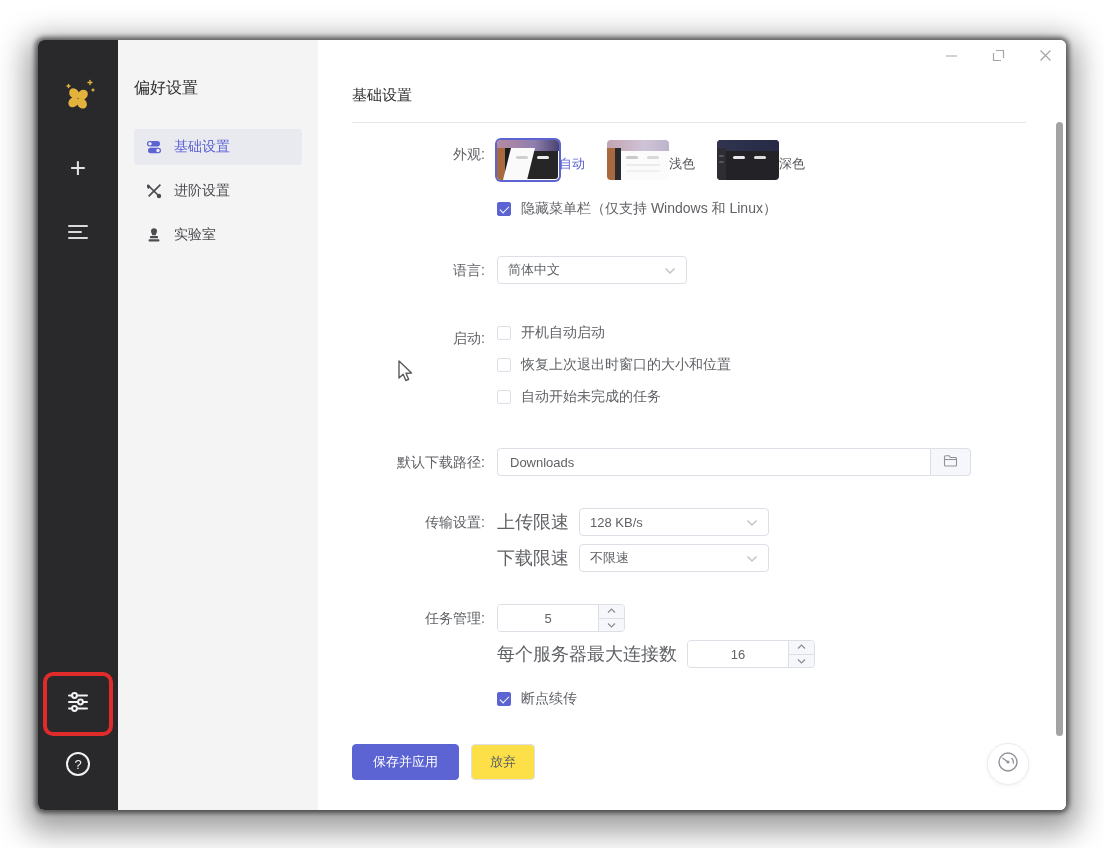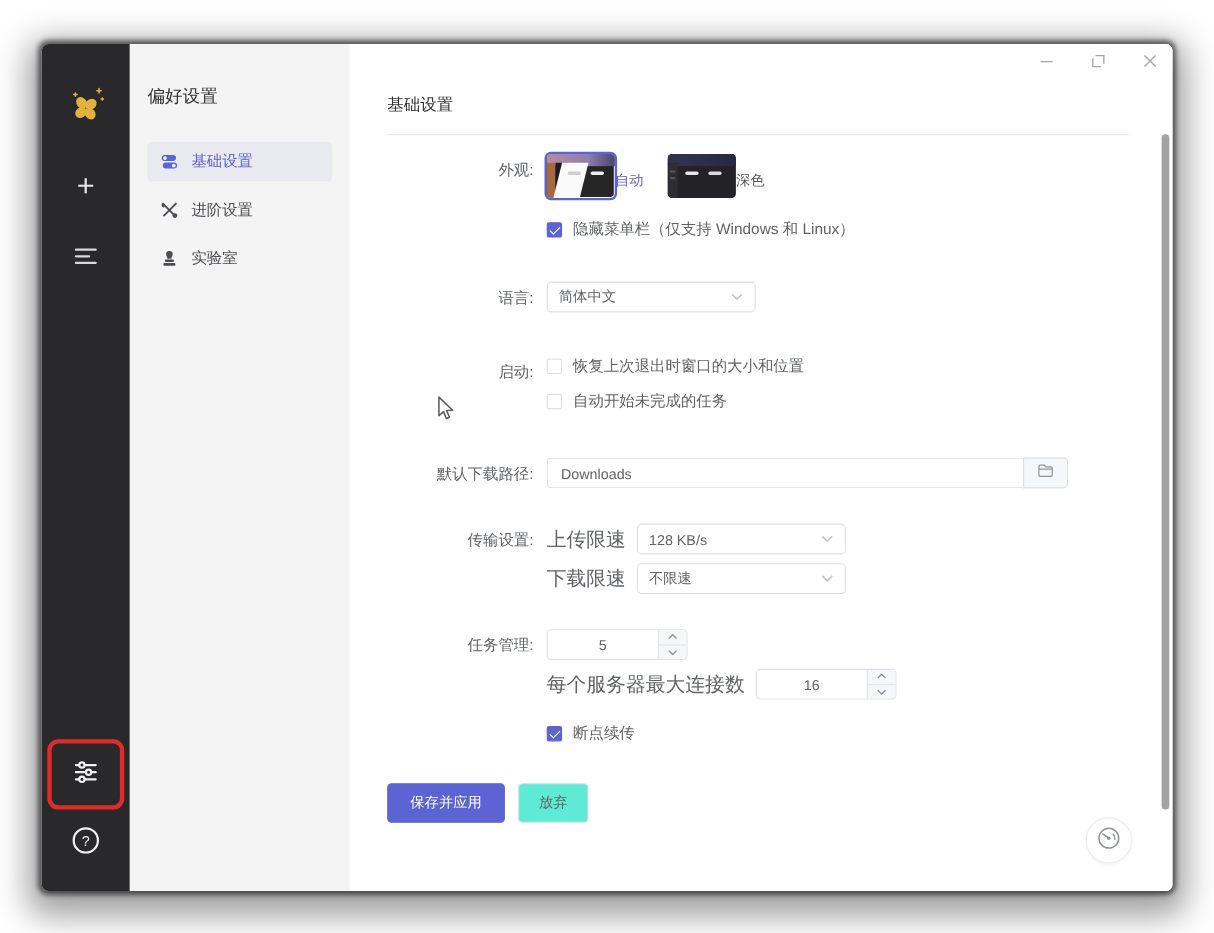--- a/index.html
+++ b/index.html
@@ -78,21 +78,21 @@
   .num-input { width:128px; height:28px; border:1px solid #dcdfe6; border-radius:4px; display:flex; overflow:hidden; background:#fff; }
   .num-input input { flex:1; border:none; outline:none; text-align:center; font-size:13px; color:#606266; width:60px; font-family:inherit; }
   .spin { width:26px; border-left:1px solid #dcdfe6; display:flex; flex-direction:column; }
   .spin .sp { flex:1; background:#f5f7fa; display:flex; align-items:center; justify-content:center; cursor:pointer; }
   .spin .sp:first-child { border-bottom:1px solid #dcdfe6; }
 
   
   .actions { display:flex; gap:12px; margin-top:36px; }
   .btn { height:36px; border-radius:4px; font-size:13px; display:flex; align-items:center; justify-content:center; cursor:pointer; font-family:inherit; }
   .btn-primary { background:#5c63d3; color:#fff; padding:0 20px; border:1px solid #5c63d3; }
-  .btn-plain { background:#5eead4; color:#606266; padding:0 18px; border:1px solid #dcdfe6; }
+  .btn-plain { background:#fde047; color:#606266; padding:0 18px; border:1px solid #dcdfe6; }
 
   
   .gauge-btn { position:absolute; right:37px; bottom:25px; width:42px; height:42px; border-radius:50%;
     border:1px solid #ececec; background:#fff; display:flex; align-items:center; justify-content:center;
     box-shadow:0 1px 4px rgba(0,0,0,.06); cursor:pointer; }
 
   
   .scroll-thumb { position:absolute; right:3px; top:82px; width:7px; height:614px; border-radius:4px; background:#a3a3a3; cursor:pointer; }
 
   
@@ -247,20 +247,32 @@
               <div class="sky" style="background:linear-gradient(90deg,#b78aa0,#8f7fae 60%,#4a4470);"></div>
               <div class="wall"></div>
               <div class="sidebar-strip"></div>
               <div class="panel-light"></div>
               <div class="dash" style="left:19px; top:16px; background:#cfcfcf;"></div>
               <div class="dash" style="left:40px; top:16px; background:#ededed;"></div>
             </div>
             <div class="theme-label">自动</div>
           </div>
           <div class="theme-opt">
+            <div class="thumb" style="background:#fbfbfb;">
+              <div class="sky" style="background:linear-gradient(90deg,#c2a3b2,#cfc4d6 60%,#bdb4cc);"></div>
+              <div class="wall"></div>
+              <div class="sidebar-strip" style="background:#2a2a2e;"></div>
+              <div class="dash" style="left:19px; top:16px; background:#c9c9c9;"></div>
+              <div class="dash" style="left:40px; top:16px; background:#d8d8d8;"></div>
+              <div class="dash" style="left:19px; top:24px; width:34px; height:2px; background:#ececec;"></div>
+              <div class="dash" style="left:19px; top:30px; width:34px; height:2px; background:#f0f0f0;"></div>
+            </div>
+            <div class="theme-label">浅色</div>
+          </div>
+          <div class="theme-opt">
             <div class="thumb" style="background:#232327;">
               <div class="sky" style="background:linear-gradient(90deg,#30344e,#262a44);"></div>
               <div class="sidebar-strip" style="left:0; width:9px; background:#2d2d33;"></div>
               <div class="dash" style="left:2px; top:15px; width:5px; height:2px; background:#55555e;"></div>
               <div class="dash" style="left:2px; top:21px; width:5px; height:2px; background:#55555e;"></div>
               <div class="dash" style="left:16px; top:16px; background:#e8e8e8;"></div>
               <div class="dash" style="left:37px; top:16px; background:#dcdcdc;"></div>
             </div>
             <div class="theme-label">深色</div>
           </div>
@@ -280,20 +292,24 @@
           <svg width="12" height="8" viewBox="0 0 12 8" fill="none" stroke="#c0c4cc" stroke-width="1.5">
               <path d="M1.5 1.5 L6 6 L10.5 1.5"></path>
             </svg>
         </span>
       </div>
     </div>
 
     <div class="row mb42">
       <div class="row-label">启动:</div>
       <div class="stack" style="gap:14px;">
+        <div class="check-row">
+          <span class="checkbox"></span>
+          <span class="check-label">开机自动启动</span>
+        </div>
         <div class="check-row">
           <span class="checkbox"></span>
           <span class="check-label">恢复上次退出时窗口的大小和位置</span>
         </div>
         <div class="check-row">
           <span class="checkbox"></span>
           <span class="check-label">自动开始未完成的任务</span>
         </div>
       </div>
     </div>

